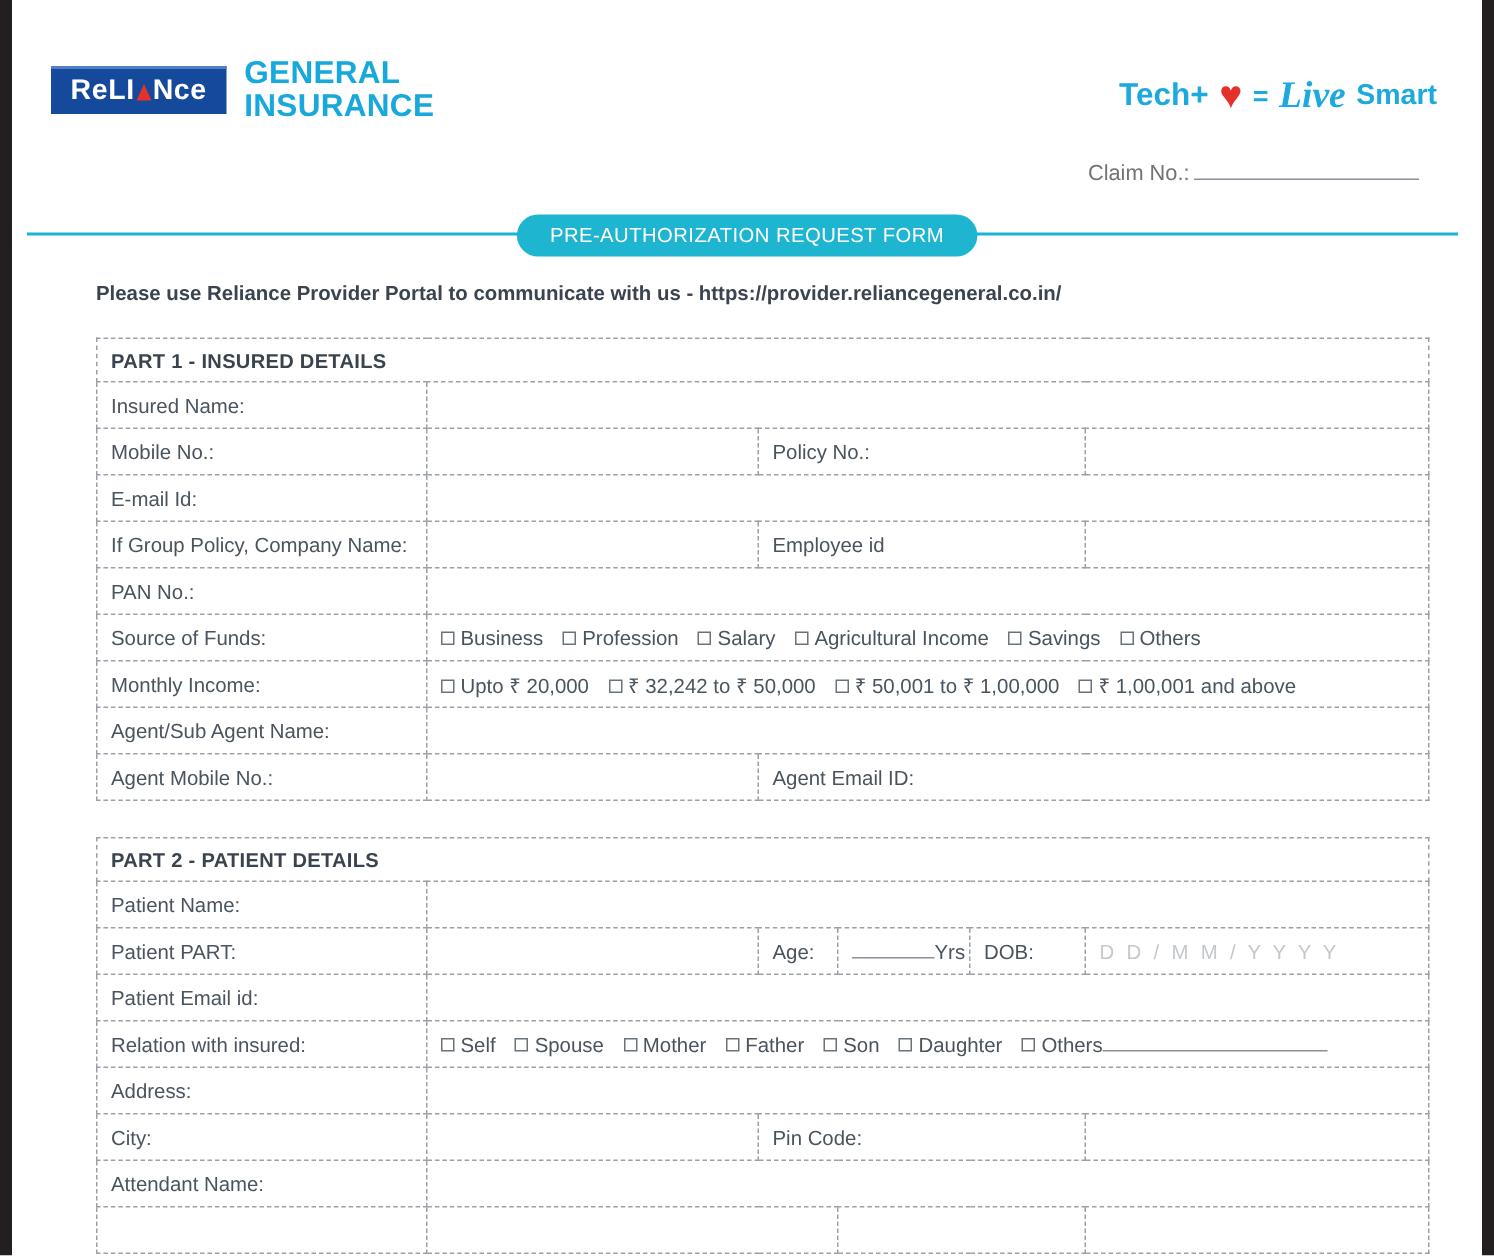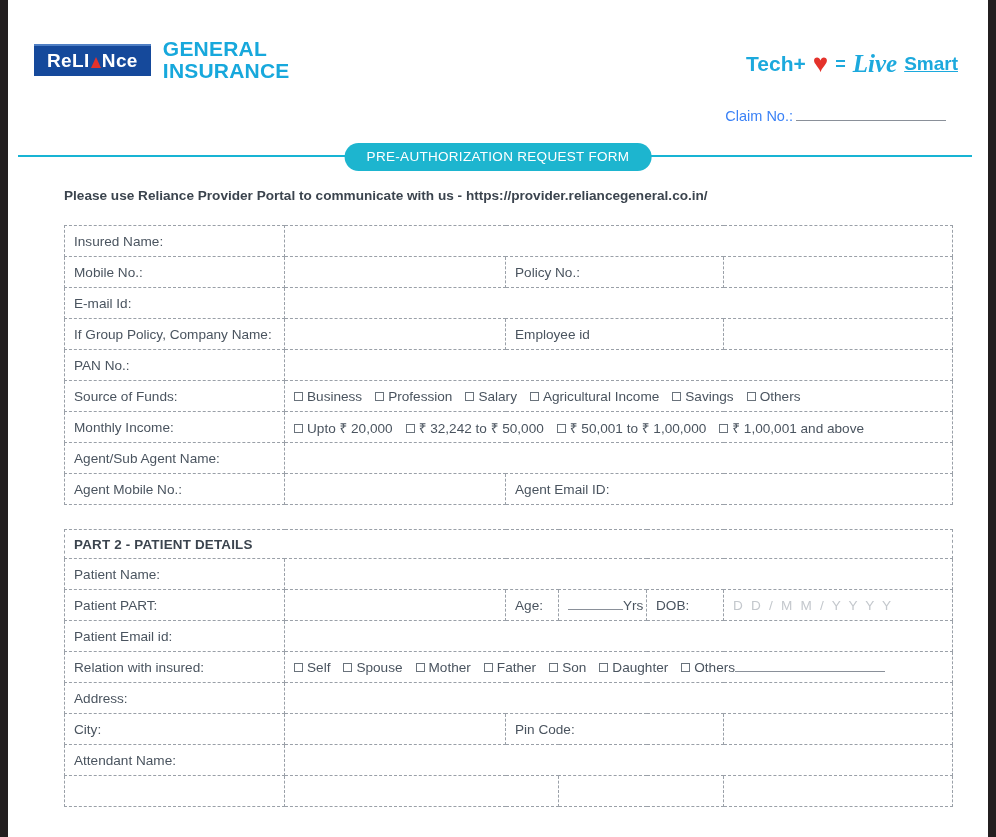--- a/index.html
+++ b/index.html
@@ -107,28 +107,28 @@
     position: relative;
     top: -1px;
   }
   .tagline .eq { font-weight: bold; font-size: 18px; }
   .tagline .live {
     font-family: "Liberation Serif", serif;
     font-style: italic;
     font-size: 25px;
     font-weight: bold;
   }
-  .tagline .smart { font-size: 19px; text-decoration: underline; }
+  .tagline .smart { font-size: 19px; }
 
   
   .claim-line {
     position: absolute;
     right: 42px;
     top: 108px;
-    color: #3b82f6;
+    color: #737373;
     font-size: 14.5px;
     white-space: nowrap;
   }
   .claim-line .blank {
     display: inline-block;
     width: 150px;
     border-bottom: 1px solid #8a9099;
     margin-left: 3px;
   }
 
@@ -270,20 +270,23 @@
 
       <table class="form-table">
         <colgroup>
           <col style="width:220px">
             <col style="width:221px">
           <col style="width:218px">
             <col style="width:229px">
         </colgroup>
         <tbody>
           <tr>
+            <td class="section" colspan="4">PART 1 - INSURED DETAILS</td>
+          </tr>
+          <tr>
             <td>Insured Name:</td>
             <td class="blankcell" colspan="3"></td>
           </tr>
           <tr>
             <td>Mobile No.:</td>
             <td class="blankcell"></td>
             <td>Policy No.:</td>
             <td class="blankcell"></td>
           </tr>
           <tr>

